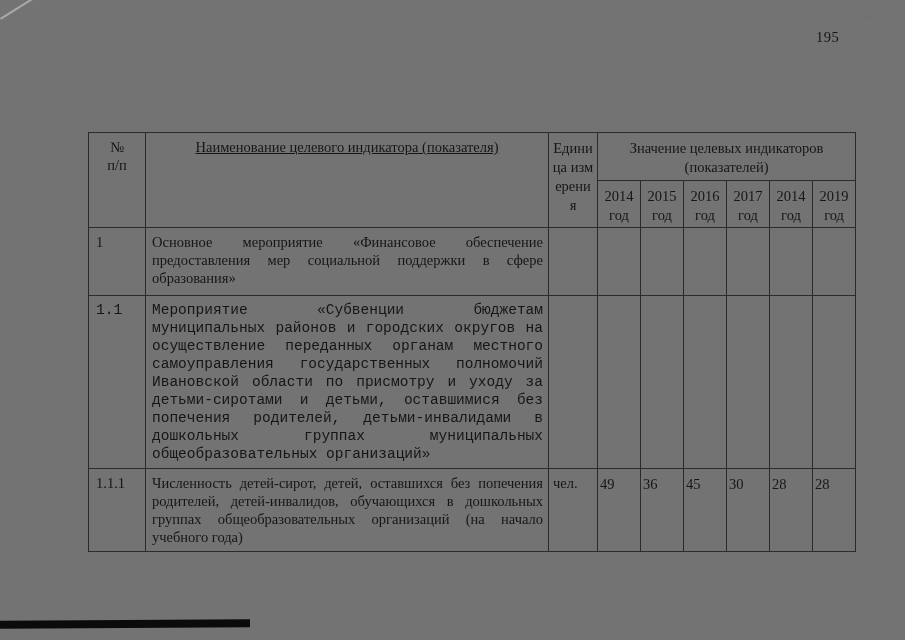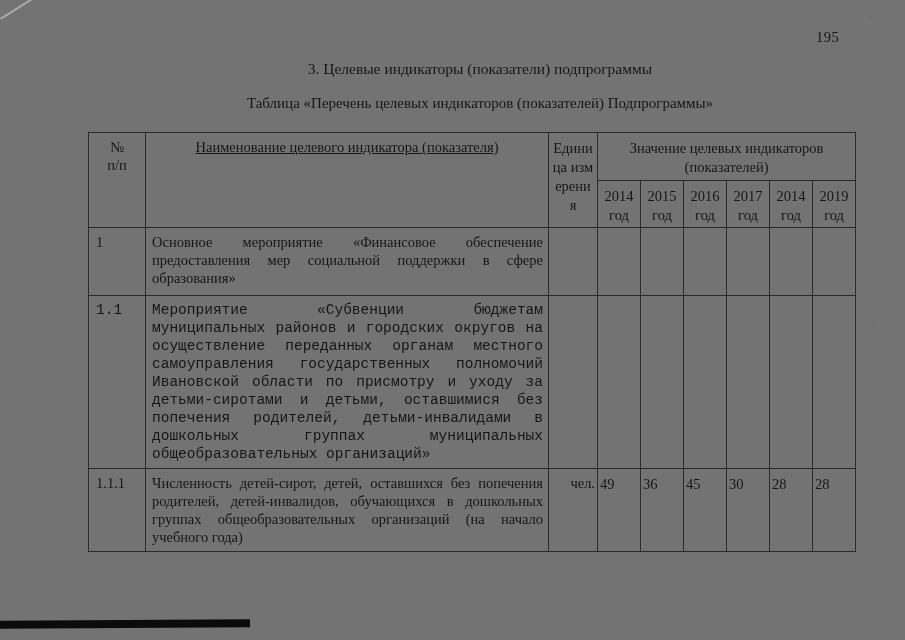--- a/index.html
+++ b/index.html
@@ -67,21 +67,21 @@
   td.cell-num {
     text-align: left;
     padding: 6px 4px 4px 7px;
     font-size: 14.5px;
   }
   td.cell-name {
     text-align: justify;
     padding: 6px 5px 4px 6px;
   }
   td.cell-unit {
-    text-align: right;
+    text-align: left;
     padding: 6px 2px 20px 4px;
   }
   td.cell-val {
     padding: 7px 2px 2px 2px;
   }
   tr.hrow-1 { height: 42px; }
   tr.hrow-2 { height: 46px; }
   tr.brow-1 { height: 68px; }
   tr.brow-2 { height: 125px; font-family: Liberation Mono, monospace; }
   tr.brow-3 { height: 82px; }
@@ -114,22 +114,20 @@
 <body>
 
 <div class="page">
 
   <div class="artifact-corner"></div>
   <div class="speck speck-a"></div>
   <div class="speck speck-b"></div>
   <div class="speck speck-c"></div>
 
   <div class="page-number">195</div>
-  <div class="doc-title">3.  Целевые индикаторы (показатели) подпрограммы</div>
-  <div class="doc-subtitle">Таблица «Перечень целевых индикаторов (показателей) Подпрограммы»</div>
 
   <table class="indicators">
     <colgroup>
       <col style="width:57px">
       <col style="width:403px">
       <col style="width:49px">
       <col style="width:43px">
         <col style="width:43px">
         <col style="width:43px">
       <col style="width:43px">

